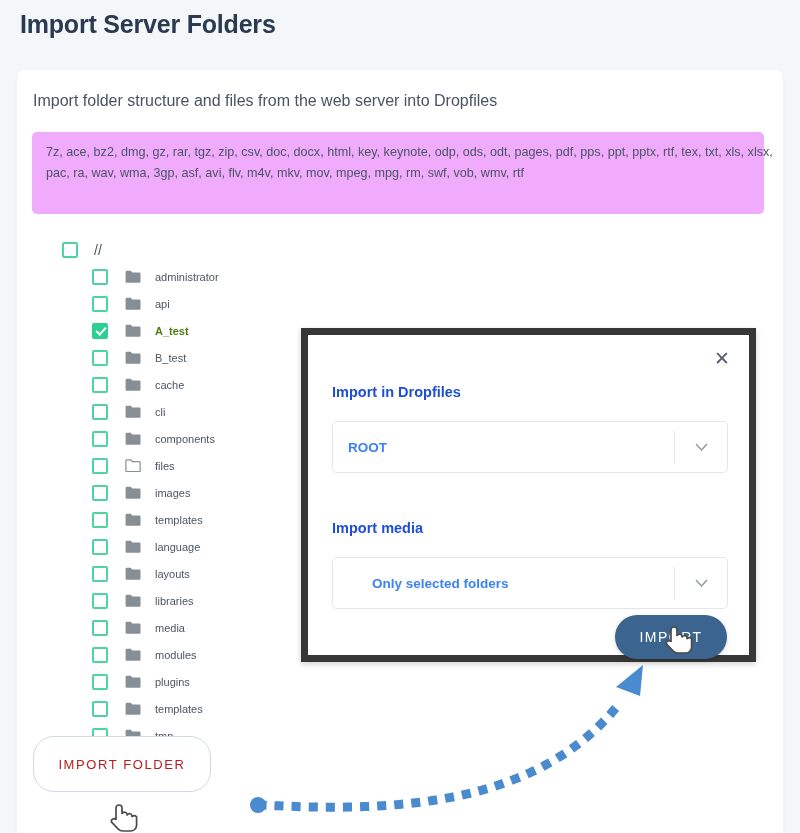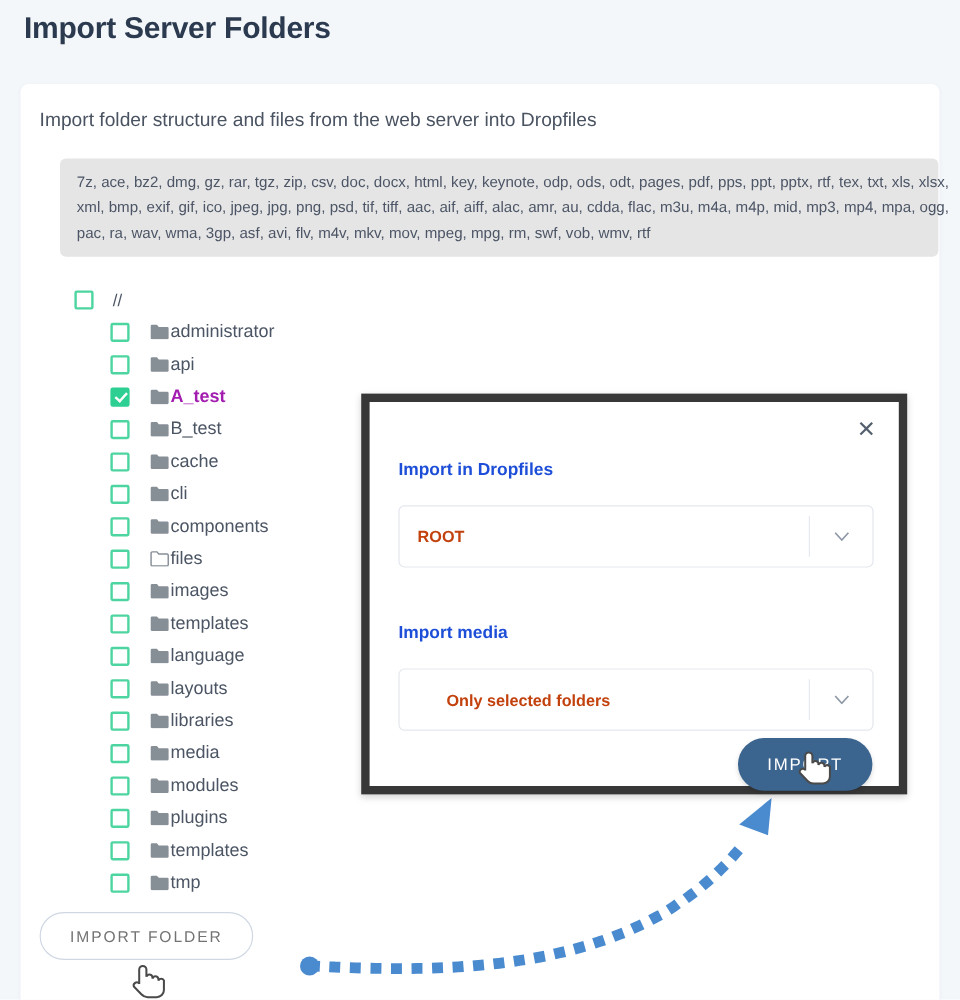--- a/index.html
+++ b/index.html
@@ -43,25 +43,25 @@
     position: absolute;
     left: 33px;
     top: 92px;
     font-size: 16px;
     color: #4a5361;
   }
 
   
   #extensions-box {
     position: absolute;
-    left: 50px;
+    left: 32px;
     top: 132px;
     width: 732px;
     height: 82px;
-    background: #e5e5e5;
+    background: #f0abfc;
     border-radius: 5px;
     box-sizing: border-box;
     padding: 10px 14px 0 14px;
   }
   .ext-line {
     font-size: 12.6px;
     line-height: 21px;
     color: #4c5566;
     white-space: nowrap;
   }
@@ -108,39 +108,39 @@
   }
 
   .folder-ico {
     width: 16px;
     height: 13px;
     margin-left: 17px;
     flex: 0 0 auto;
     display: block;
   }
   .tree-label {
-    margin-left: 1px;
-    font-size: 15px;
+    margin-left: 14px;
+    font-size: 11px;
     color: #4b5563;
     white-space: nowrap;
   }
-  .tree-label.bold { font-weight: bold; color: #a21caf; }
+  .tree-label.bold { font-weight: bold; color: #4d7c0f; }
   .tree-label.root-label { margin-left: 16px; font-size: 14px; color: #4b5563; }
 
   
   #import-folder-button {
     position: absolute;
     left: 33px;
-    top: 760px;
+    top: 736px;
     width: 178px;
-    height: 40px;
+    height: 56px;
     border: 1px solid #cfd8e3;
     border-radius: 21px;
     background: #ffffff;
-    color: #737373;
+    color: #b91c1c;
     font-size: 13px;
     letter-spacing: 1.6px;
     display: flex;
     align-items: center;
     justify-content: center;
     box-sizing: border-box;
     cursor: pointer;
   }
 
   
@@ -204,21 +204,21 @@
     display: flex;
     align-items: center;
     cursor: pointer;
   }
   #select-import-in { top: 86px; }
   #select-import-option { top: 222px; padding-left: 24px; }
   .select-value {
     flex: 1;
     padding-left: 15px;
     font-size: 13.5px;
-    color: #c2410c;
+    color: #3b82f6;
     font-weight: bold;
   }
   .select-divider {
     width: 1px;
     height: 34px;
     background: #e6eaf0;
     flex: 0 0 auto;
   }
   .select-arrow {
     width: 52px;
@@ -250,21 +250,20 @@
 <body>
 
 <div id="page-title">Import Server Folders</div>
 
 <div id="main-card"></div>
 
 <div id="card-description">Import folder structure and files from the web server into Dropfiles</div>
 
 <div id="extensions-box">
   <div class="ext-line">7z, ace, bz2, dmg, gz, rar, tgz, zip, csv, doc, docx, html, key, keynote, odp, ods, odt, pages, pdf, pps, ppt, pptx, rtf, tex, txt, xls, xlsx,</div>
-  <div class="ext-line">xml, bmp, exif, gif, ico, jpeg, jpg, png, psd, tif, tiff, aac, aif, aiff, alac, amr, au, cdda, flac, m3u, m4a, m4p, mid, mp3, mp4, mpa, ogg,</div>
   <div class="ext-line">pac, ra, wav, wma, 3gp, asf, avi, flv, m4v, mkv, mov, mpeg, mpg, rm, swf, vob, wmv, rtf</div>
 </div>
 
 <div id="folder-tree">
   <div class="tree-row root">
     <span class="cb"></span>
     <span class="tree-label root-label">//</span>
   </div>
   <div id="tree-children">
       <div class="tree-row child">

